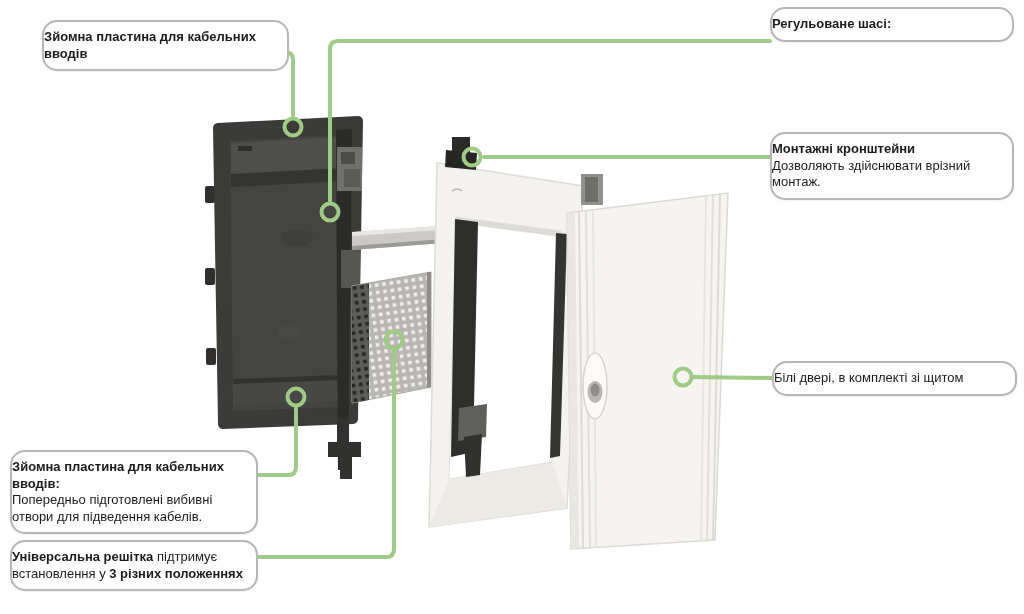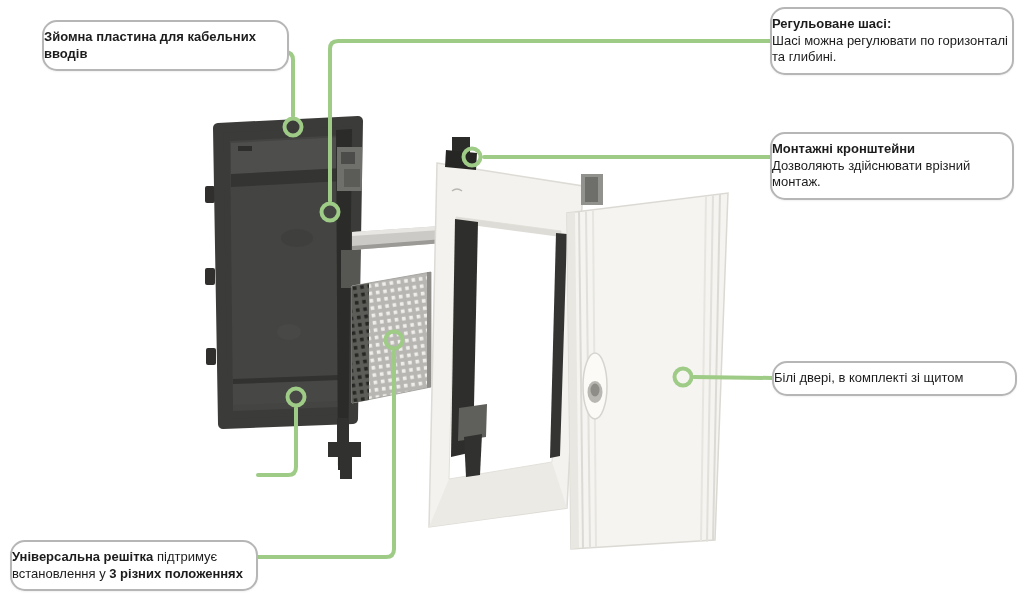--- a/index.html
+++ b/index.html
@@ -152,30 +152,33 @@
       <circle cx="394" cy="340" r="8.5"></circle>
     </g>
   </svg>
 
   <div class="callout" style="left:10px;top:20px;width:247px;margin-left:32px;">
     <div class="t">Зйомна пластина для кабельних вводів</div>
   </div>
 
   <div class="callout" style="left:770px;top:7px;width:244px;">
     <div class="t">Регульоване шасі:</div>
-    <div>Шасі можна регулювати по горизонталі та глибині.</div>
   </div>
 
   <div class="callout" style="left:772px;top:361px;width:245px;">
     <div>Білі двері, в комплекті зі щитом</div>
   </div>
 
   <div class="callout" style="left:770px;top:132px;width:244px;">
     <div class="t">Монтажні кронштейни</div>
     <div>Дозволяють здійснювати врізний монтаж.</div>
   </div>
 
+  <div class="callout" style="left:10px;top:450px;width:248px;">
+    <div class="t">Зйомна пластина для кабельних вводів:</div>
+    <div>Попередньо підготовлені вибивні отвори для підведення кабелів.</div>
+  </div>
 
   <div class="callout" style="left:10px;top:540px;width:248px;">
     <div><span class="b">Універсальна решітка</span><span> підтримує встановлення у </span><span class="b">3 різних положеннях</span></div>
   </div>
 
 </div>
 
 </body></html>

